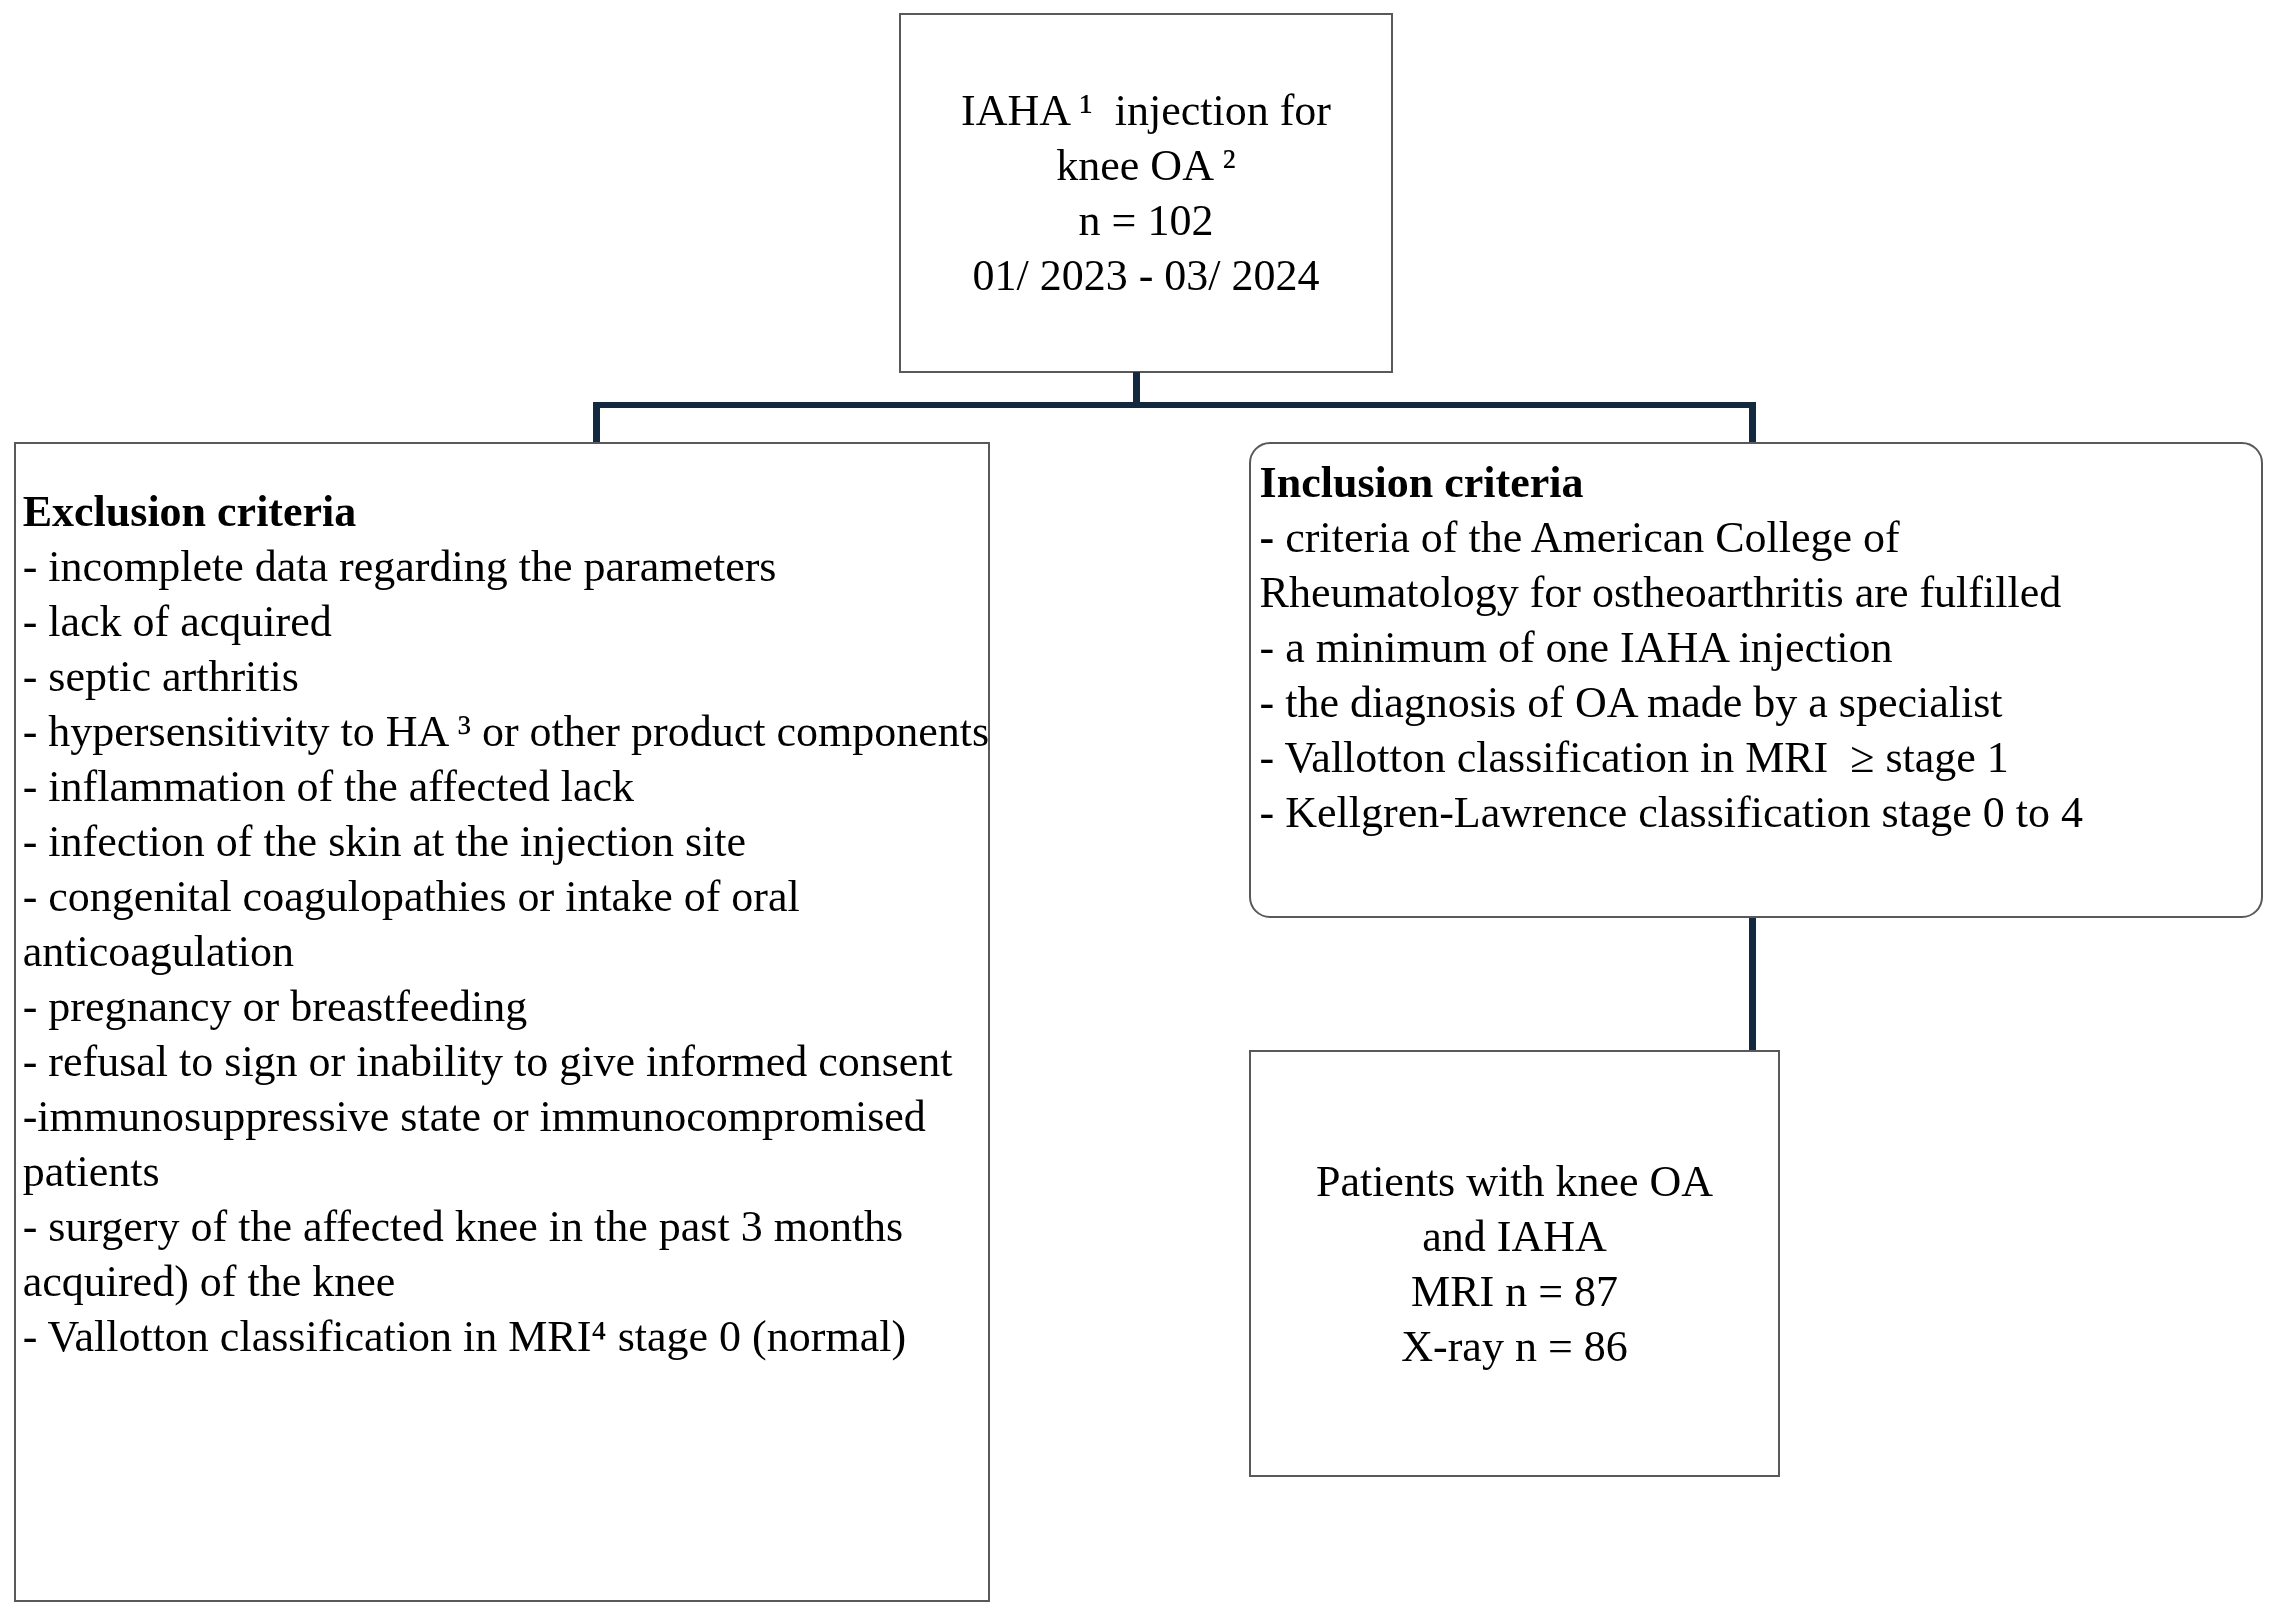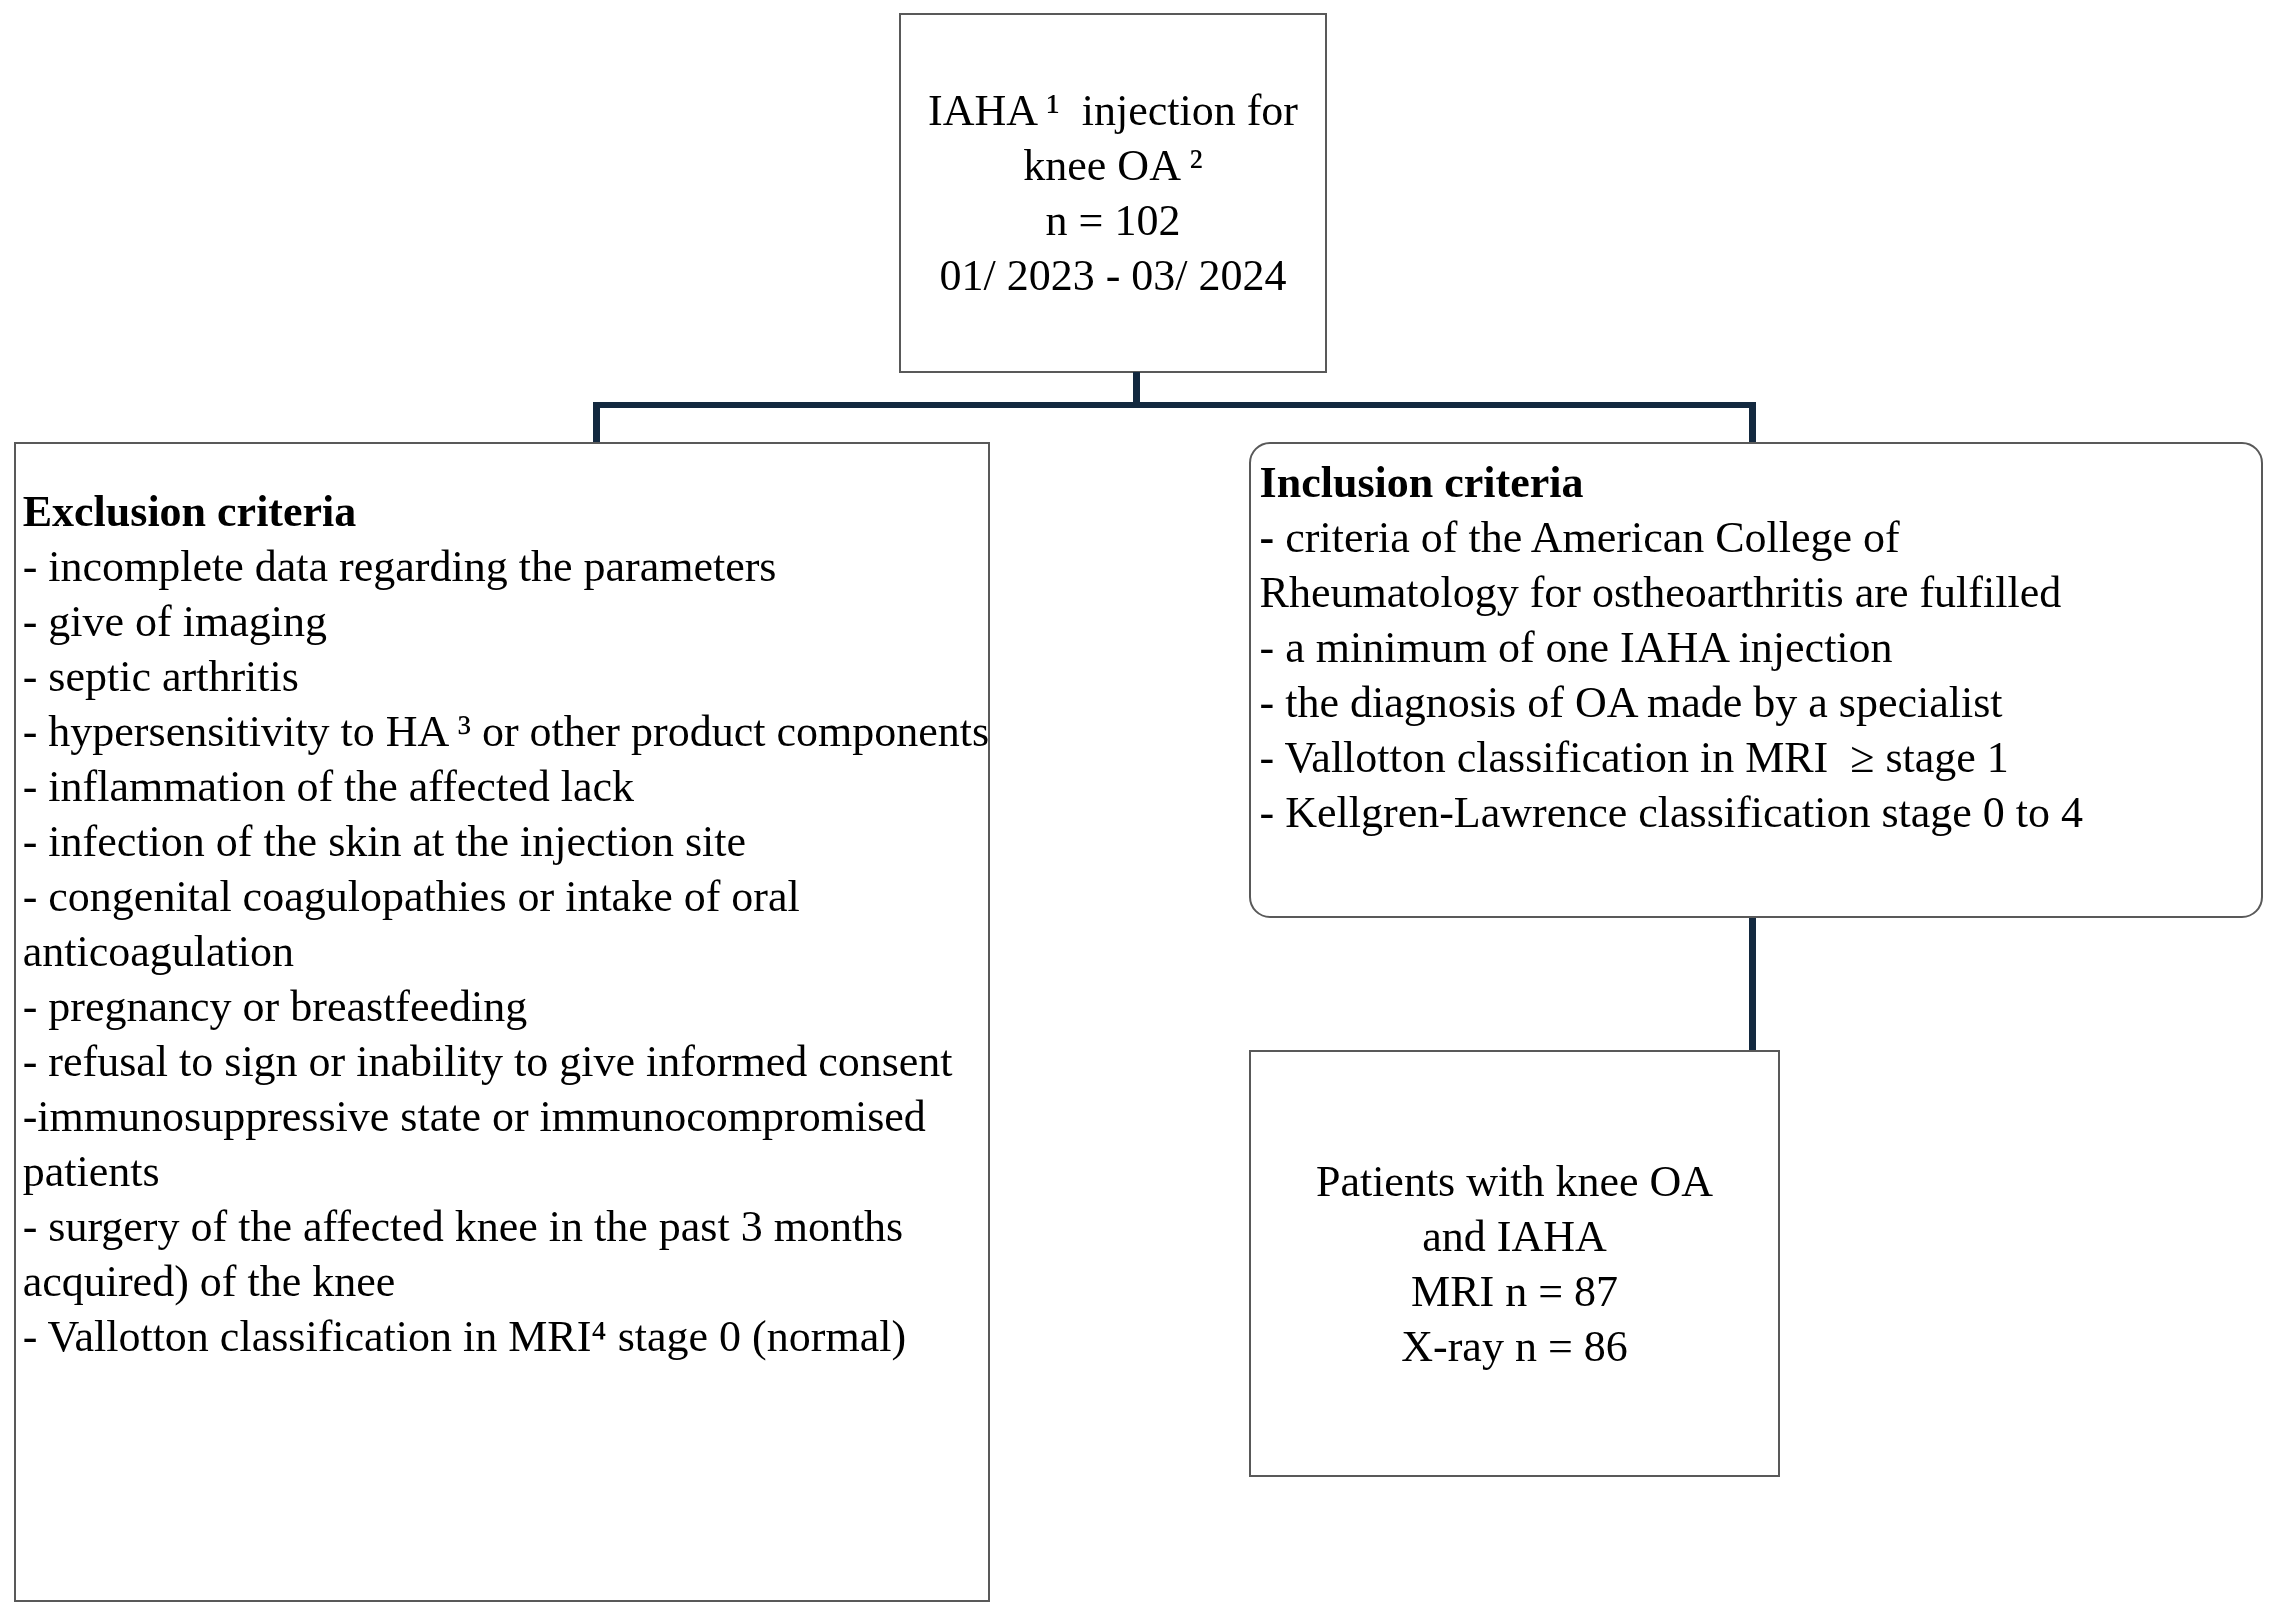--- a/index.html
+++ b/index.html
@@ -25,21 +25,21 @@
     position: absolute;
     background: var(--connector-color, #13293f);
   }
   .center-box {
     display: flex;
     flex-direction: column;
     justify-content: center;
     align-items: center;
     text-align: center;
   }
-  #title-box   { left: 899px; top: 13px;   width: 428px;  height: 360px; }
+  #title-box   { left: 899px; top: 13px;   width: 494px;  height: 360px; }
   #exclusion-box {
     left: 13.6px; top: 442px; width: 976px; height: 1160px;
     padding: 40px 7.1px 0 7.1px;
   }
   #inclusion-box {
     left: 1249px; top: 442px; width: 1014px; height: 476px;
     padding: 10.7px 7.1px 0 8.6px;
     border-radius: 21px;
   }
   #patients-box { left: 1249px; top: 1050px; width: 531px; height: 427px; }
@@ -64,21 +64,21 @@
   </div>
 
   <div class="connector" id="conn-stem-top"></div>
   <div class="connector" id="conn-h-bar"></div>
   <div class="connector" id="conn-drop-left"></div>
   <div class="connector" id="conn-drop-right"></div>
 
   <div class="box" id="exclusion-box">
     <div class="line bold">Exclusion criteria</div>
     <div class="line">- incomplete data regarding the parameters</div>
-    <div class="line">- give of imaging</div>
+    <div class="line">- lack of acquired</div>
     <div class="line">- septic arthritis</div>
     <div class="line">- hypersensitivity to HA ³ or other product components</div>
     <div class="line">- inflammation of the affected lack</div>
     <div class="line">- infection of the skin at the injection site</div>
     <div class="line">- congenital coagulopathies or intake of oral</div>
     <div class="line">anticoagulation</div>
     <div class="line">- pregnancy or breastfeeding</div>
     <div class="line">- refusal to sign or inability to give informed consent</div>
     <div class="line">-immunosuppressive state or immunocompromised</div>
     <div class="line">patients</div>

